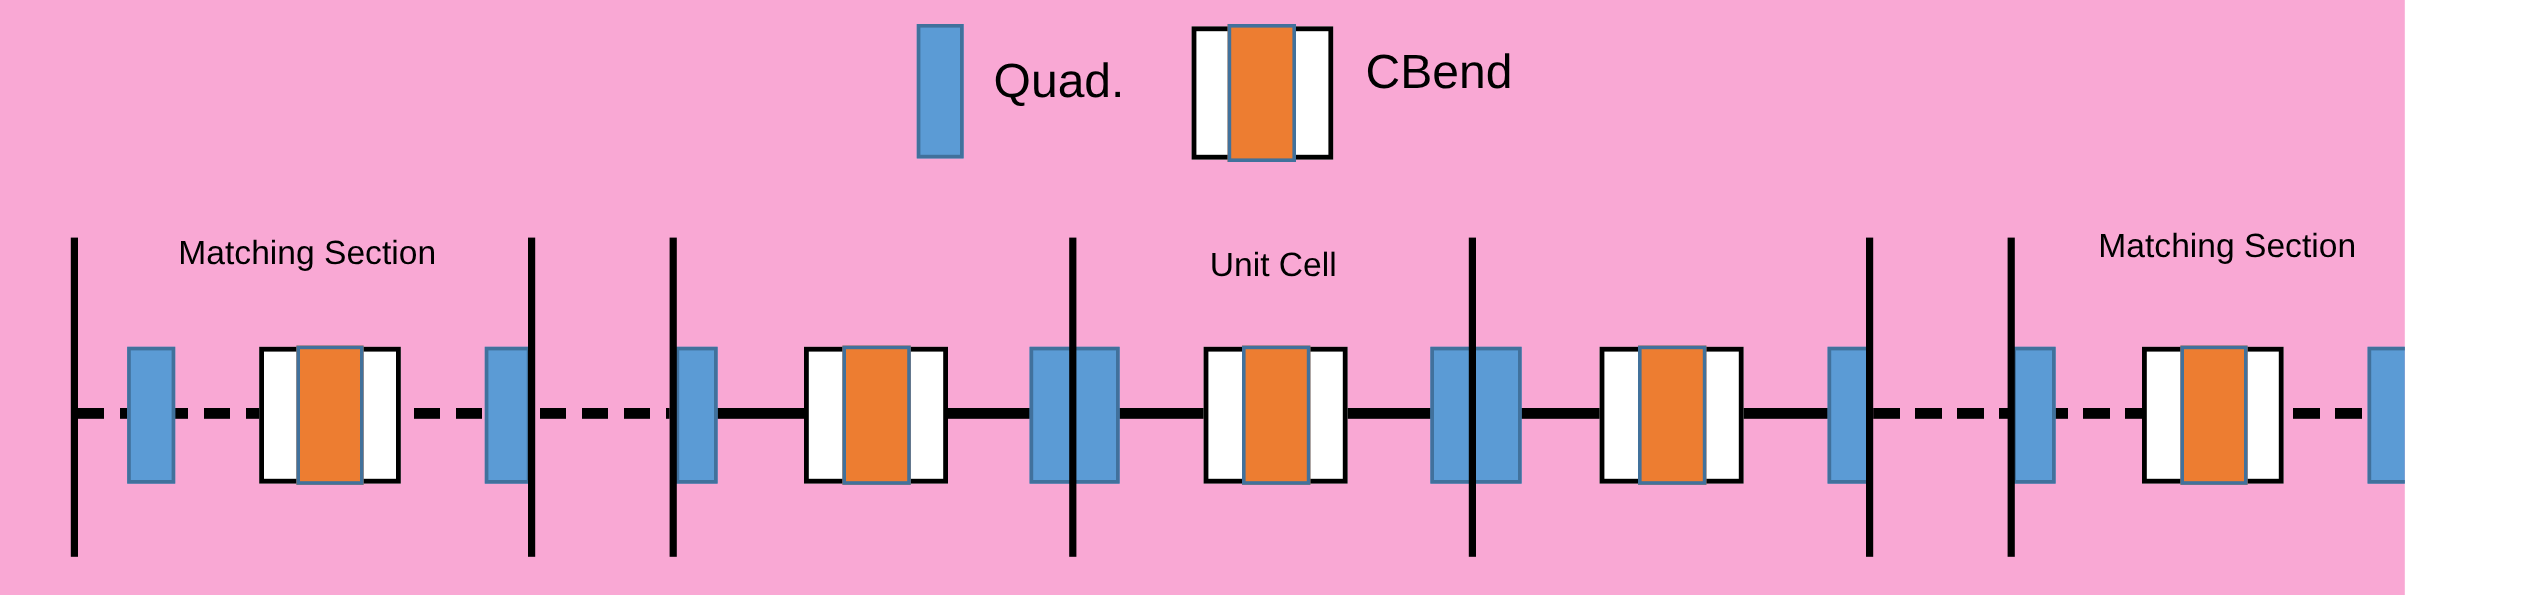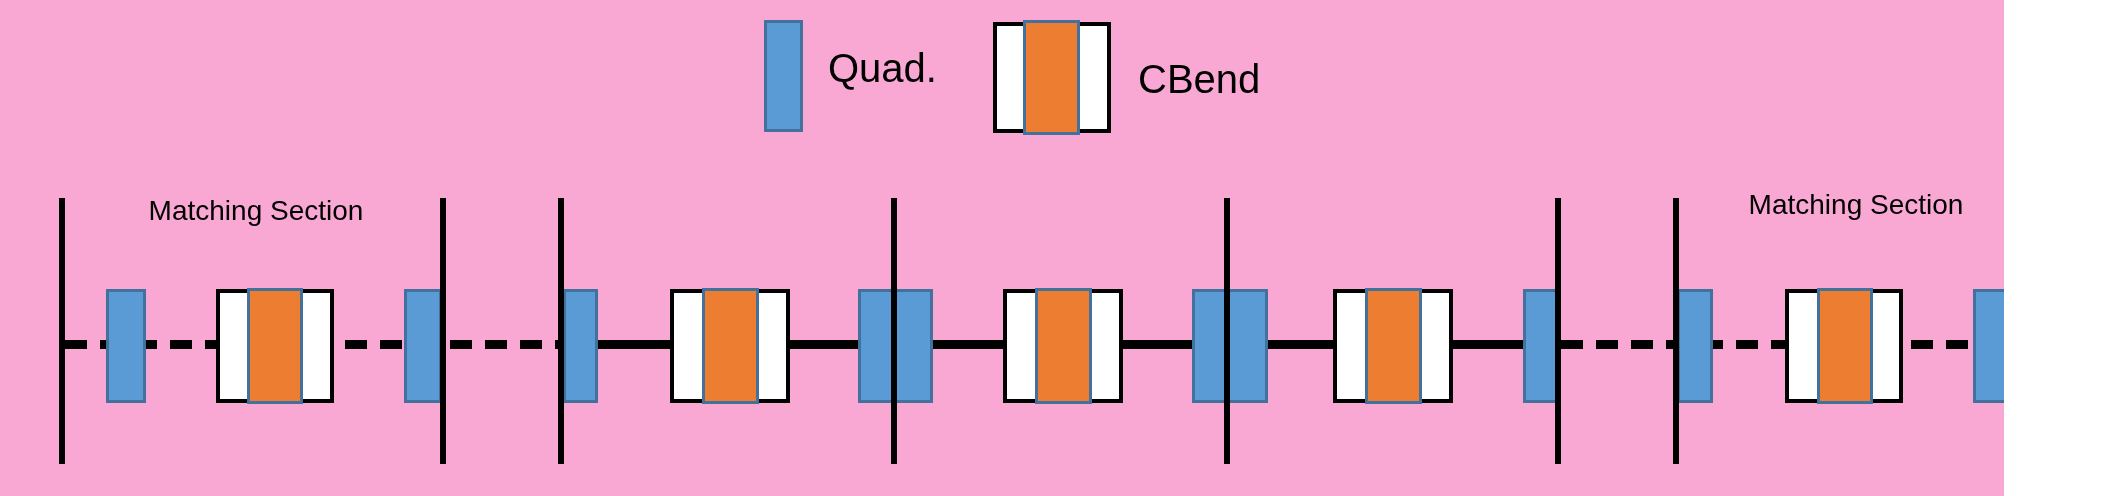--- a/index.html
+++ b/index.html
@@ -30,24 +30,25 @@
 </head>
 <body>
 
 <div id="canvas">
 
   <div>
     <div id="legend-quad-swatch" class="quad" style="background: rgb(91, 155, 213); border: 3px solid rgb(65, 113, 156); left: 764px; top: 20px; width: 39px; height: 112px;"></div>
     <span id="legend-quad-label" class="legend-label" style="left: 828px; top: 47px;">Quad.</span>
     <div id="legend-cbend-box" class="bendbox" style="border: 4px solid rgb(0, 0, 0); left: 993px; top: 22px; width: 118px; height: 111px;"></div>
     <div id="legend-cbend-core" class="bendcore" style="background: rgb(237, 125, 49); border: 3px solid rgb(65, 113, 156); left: 1023px; top: 20px; width: 57px; height: 115px;"></div>
-    <span id="legend-cbend-label" class="legend-label" style="left: 1138px; top: 58px;">CBend</span>
+    <span id="legend-cbend-label" class="legend-label" style="left: 1138px; top: 39px;">CBend</span>
   </div>
 
   <span id="label-matching-left" class="label" style="left: 256px; top: 196px;">Matching Section</span>
+  <span id="label-unit-cell" class="label" style="left: 1061px; top: 206px;">Unit Cell</span>
   <span id="label-matching-right" class="label" style="left: 1856px; top: 190px;">Matching Section</span>
 
   <div id="generated">
       <div class="seg dashed" style="left: 65px; top: 340px; width: 493px; height: 9px;"></div>
       <div class="seg solid" style="left: 564px; top: 340px; width: 991px; height: 9px;"></div>
       <div class="seg dashed" style="left: 1561px; top: 340px; width: 493px; height: 9px;"></div>
       <div class="quad" style="background: rgb(91, 155, 213); border: 3px solid rgb(65, 113, 156); left: 106px; top: 289px; width: 40px; height: 114px;"></div>
       <div class="quad" style="background: rgb(91, 155, 213); border: 3px solid rgb(65, 113, 156); left: 404px; top: 289px; width: 38px; height: 114px;"></div>
       <div class="quad" style="background: rgb(91, 155, 213); border: 3px solid rgb(65, 113, 156); left: 563px; top: 289px; width: 35px; height: 114px;"></div>
       <div class="quad" style="background: rgb(91, 155, 213); border: 3px solid rgb(65, 113, 156); left: 858px; top: 289px; width: 75px; height: 114px;"></div>

